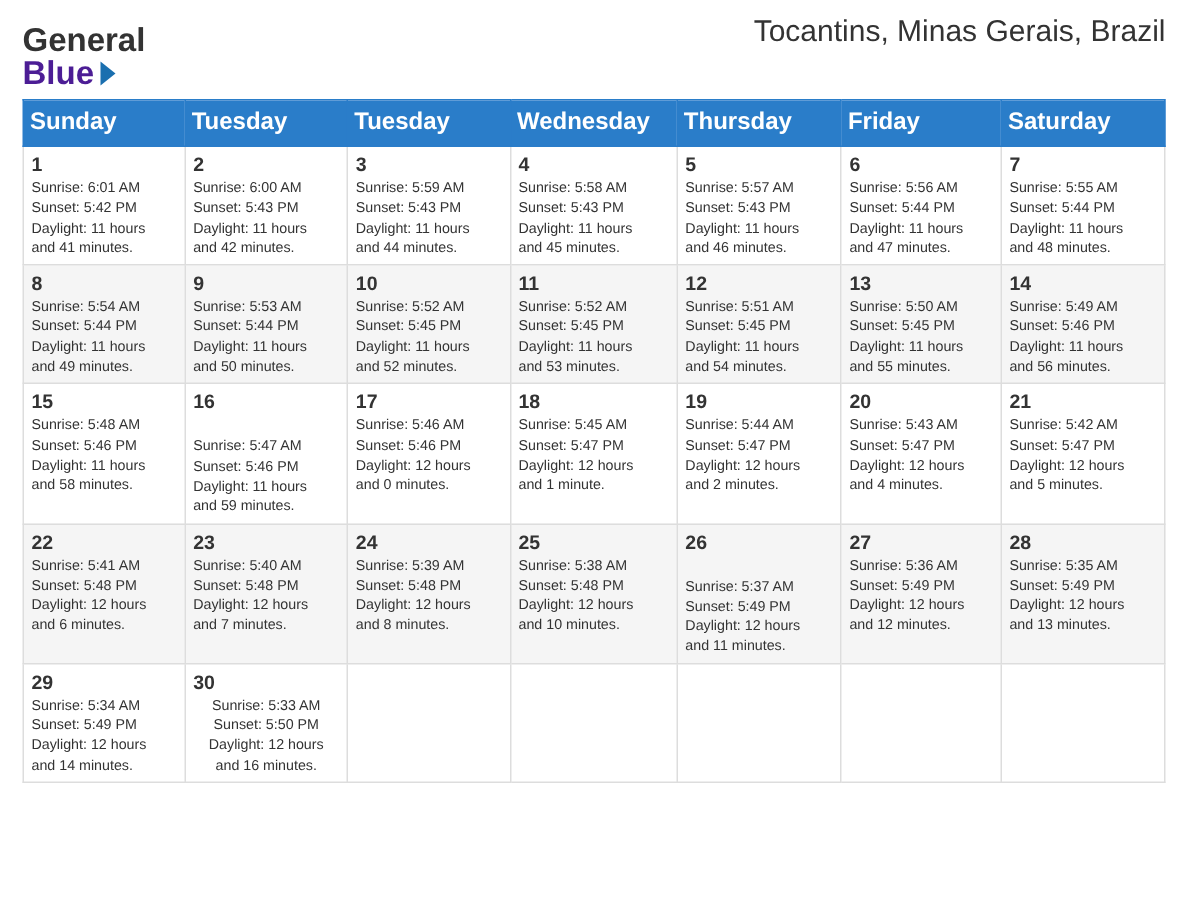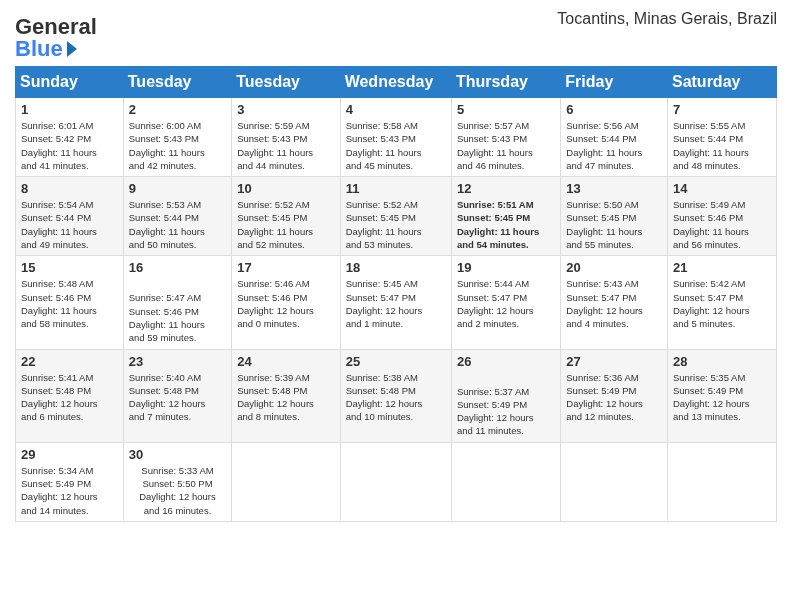--- a/index.html
+++ b/index.html
@@ -24,21 +24,21 @@
     }
     .logo-general {
       font-size: 22px;
       font-weight: bold;
       color: #333;
       line-height: 1;
     }
     .logo-blue {
       font-size: 22px;
       font-weight: bold;
-      color: #3b82f6;
+      color: #4c1d95;
       line-height: 1;
       display: flex;
       align-items: center;
     }
     .logo-triangle {
       width: 0;
       height: 0;
       border-left: 10px solid #1a6faf;
       border-top: 8px solid transparent;
       border-bottom: 8px solid transparent;
@@ -46,21 +46,21 @@
     }
     .title-area {
       text-align: right;
     }
     .month-title {
       font-size: 32px;
       font-weight: bold;
       color: #333;
     }
     .location-title {
-      font-size: 16px;
+      font-size: 20px;
       color: #333;
       text-align: center;
     }
     .calendar-table {
       width: 100%;
       border-collapse: collapse;
       border: 1px solid #ccc;
     }
     .calendar-table th {
       background-color: #2a7dc9;
@@ -203,21 +203,21 @@
         </td>
         <td>
           <span class="day-num">11</span>
           <div class="day-info" style="white-space: pre-line;">Sunrise: 5:52 AM
 Sunset: 5:45 PM
 Daylight: 11 hours
 and 53 minutes.</div>
         </td>
         <td>
           <span class="day-num">12</span>
-          <div class="day-info" style="white-space: pre-line; font-weight: bold;">Sunrise: 5:51 AM
+          <div class="day-info" style="white-space: pre-line;">Sunrise: 5:51 AM
 Sunset: 5:45 PM
 Daylight: 11 hours
 and 54 minutes.</div>
         </td>
         <td>
           <span class="day-num">13</span>
           <div class="day-info" style="white-space: pre-line;">Sunrise: 5:50 AM
 Sunset: 5:45 PM
 Daylight: 11 hours
 and 55 minutes.</div>

